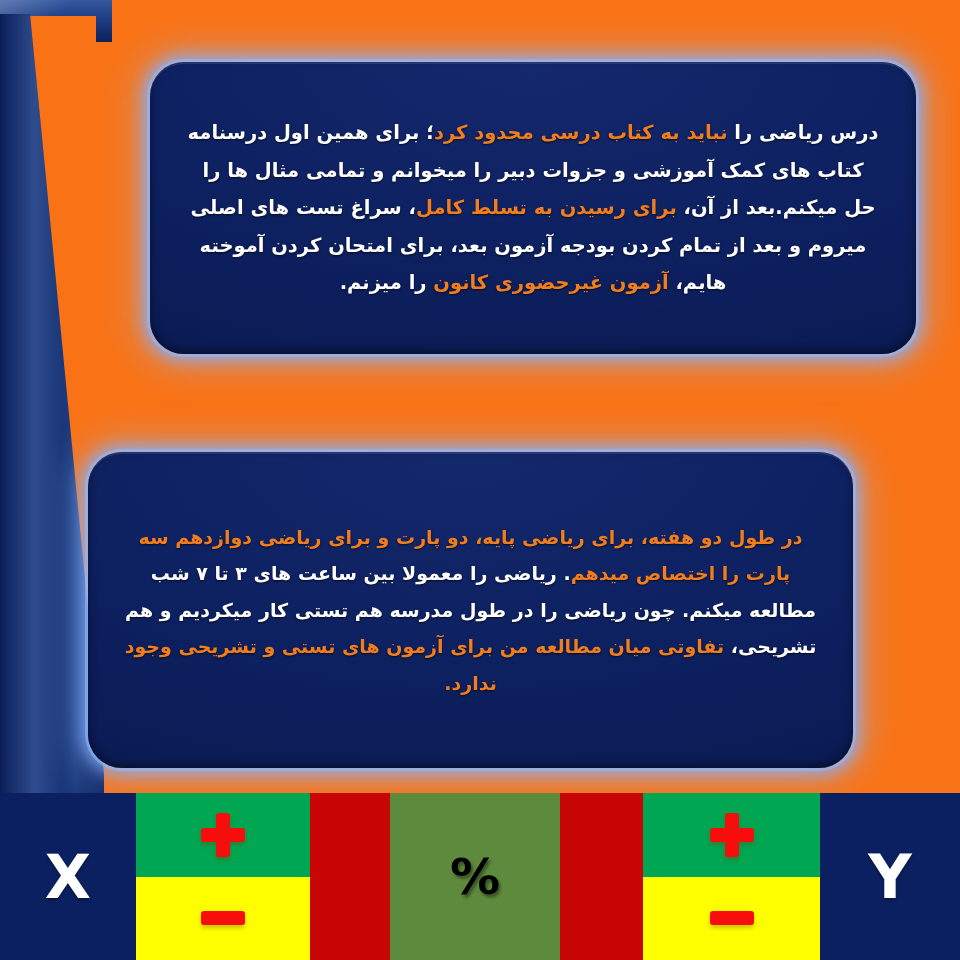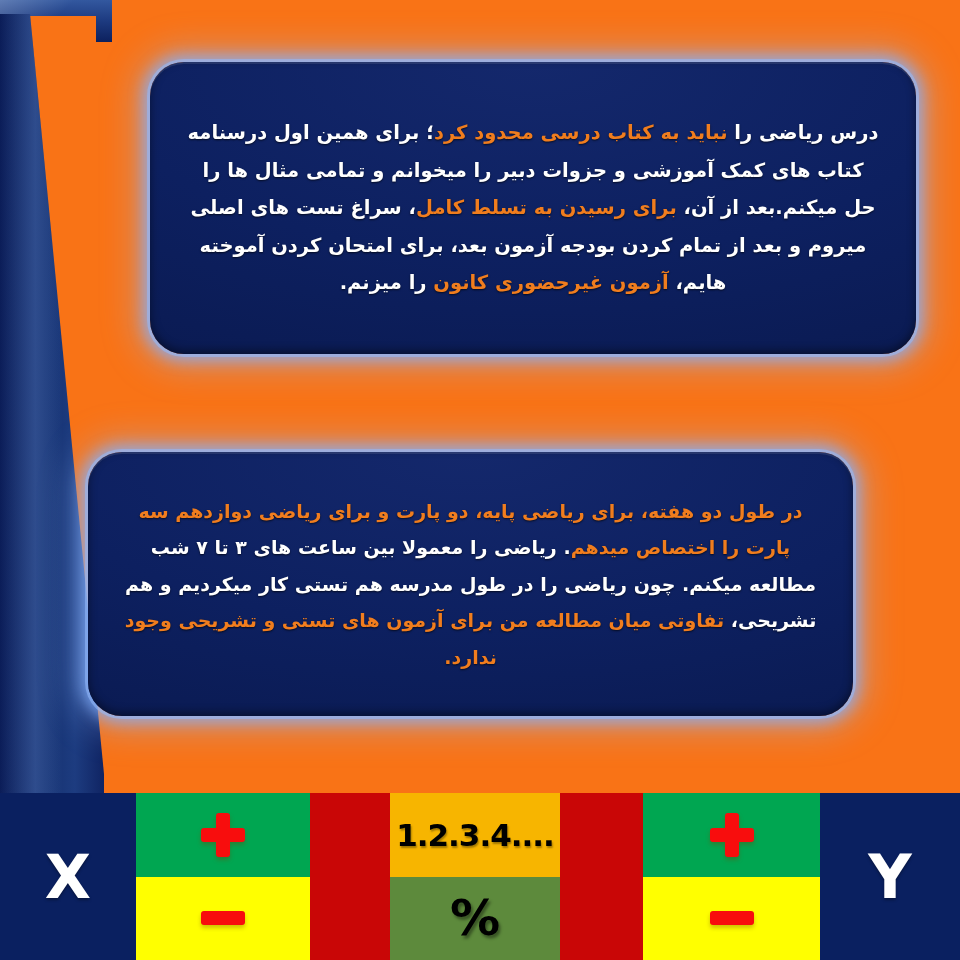--- a/index.html
+++ b/index.html
@@ -85,21 +85,21 @@
     left: 150px;
     top: 62px;
     width: 766px;
     height: 292px;
     padding: 24px 34px;
   }
   #panel-2 {
     left: 88px;
     top: 452px;
     width: 765px;
-    height: 264px;
+    height: 316px;
     padding: 20px 32px;
   }
 
   .panel-text {
     direction: rtl;
     text-align: center;
     color: #ffffff;
     font-weight: 700;
     line-height: 1.92;
     letter-spacing: 0px;
@@ -232,23 +232,20 @@
         <span class="glyph-plus"></span>
       </div>
       <div class="kp-cell kp-yellow">
         <span class="glyph-minus"></span>
       </div>
     </div>
 
     <div class="kp-col kp-red" style="width:80px"></div>
 
     <div class="kp-col kp-stack" style="width:170px">
-      <div class="kp-cell kp-amber">
-        <span class="kp-num">1.2.3.4....</span>
-      </div>
       <div class="kp-cell kp-olive">
         <span class="kp-pct">%</span>
       </div>
     </div>
 
     <div class="kp-col kp-red" style="width:83px"></div>
 
     <div class="kp-col kp-stack" style="width:177px">
       <div class="kp-cell kp-green">
         <span class="glyph-plus"></span>

